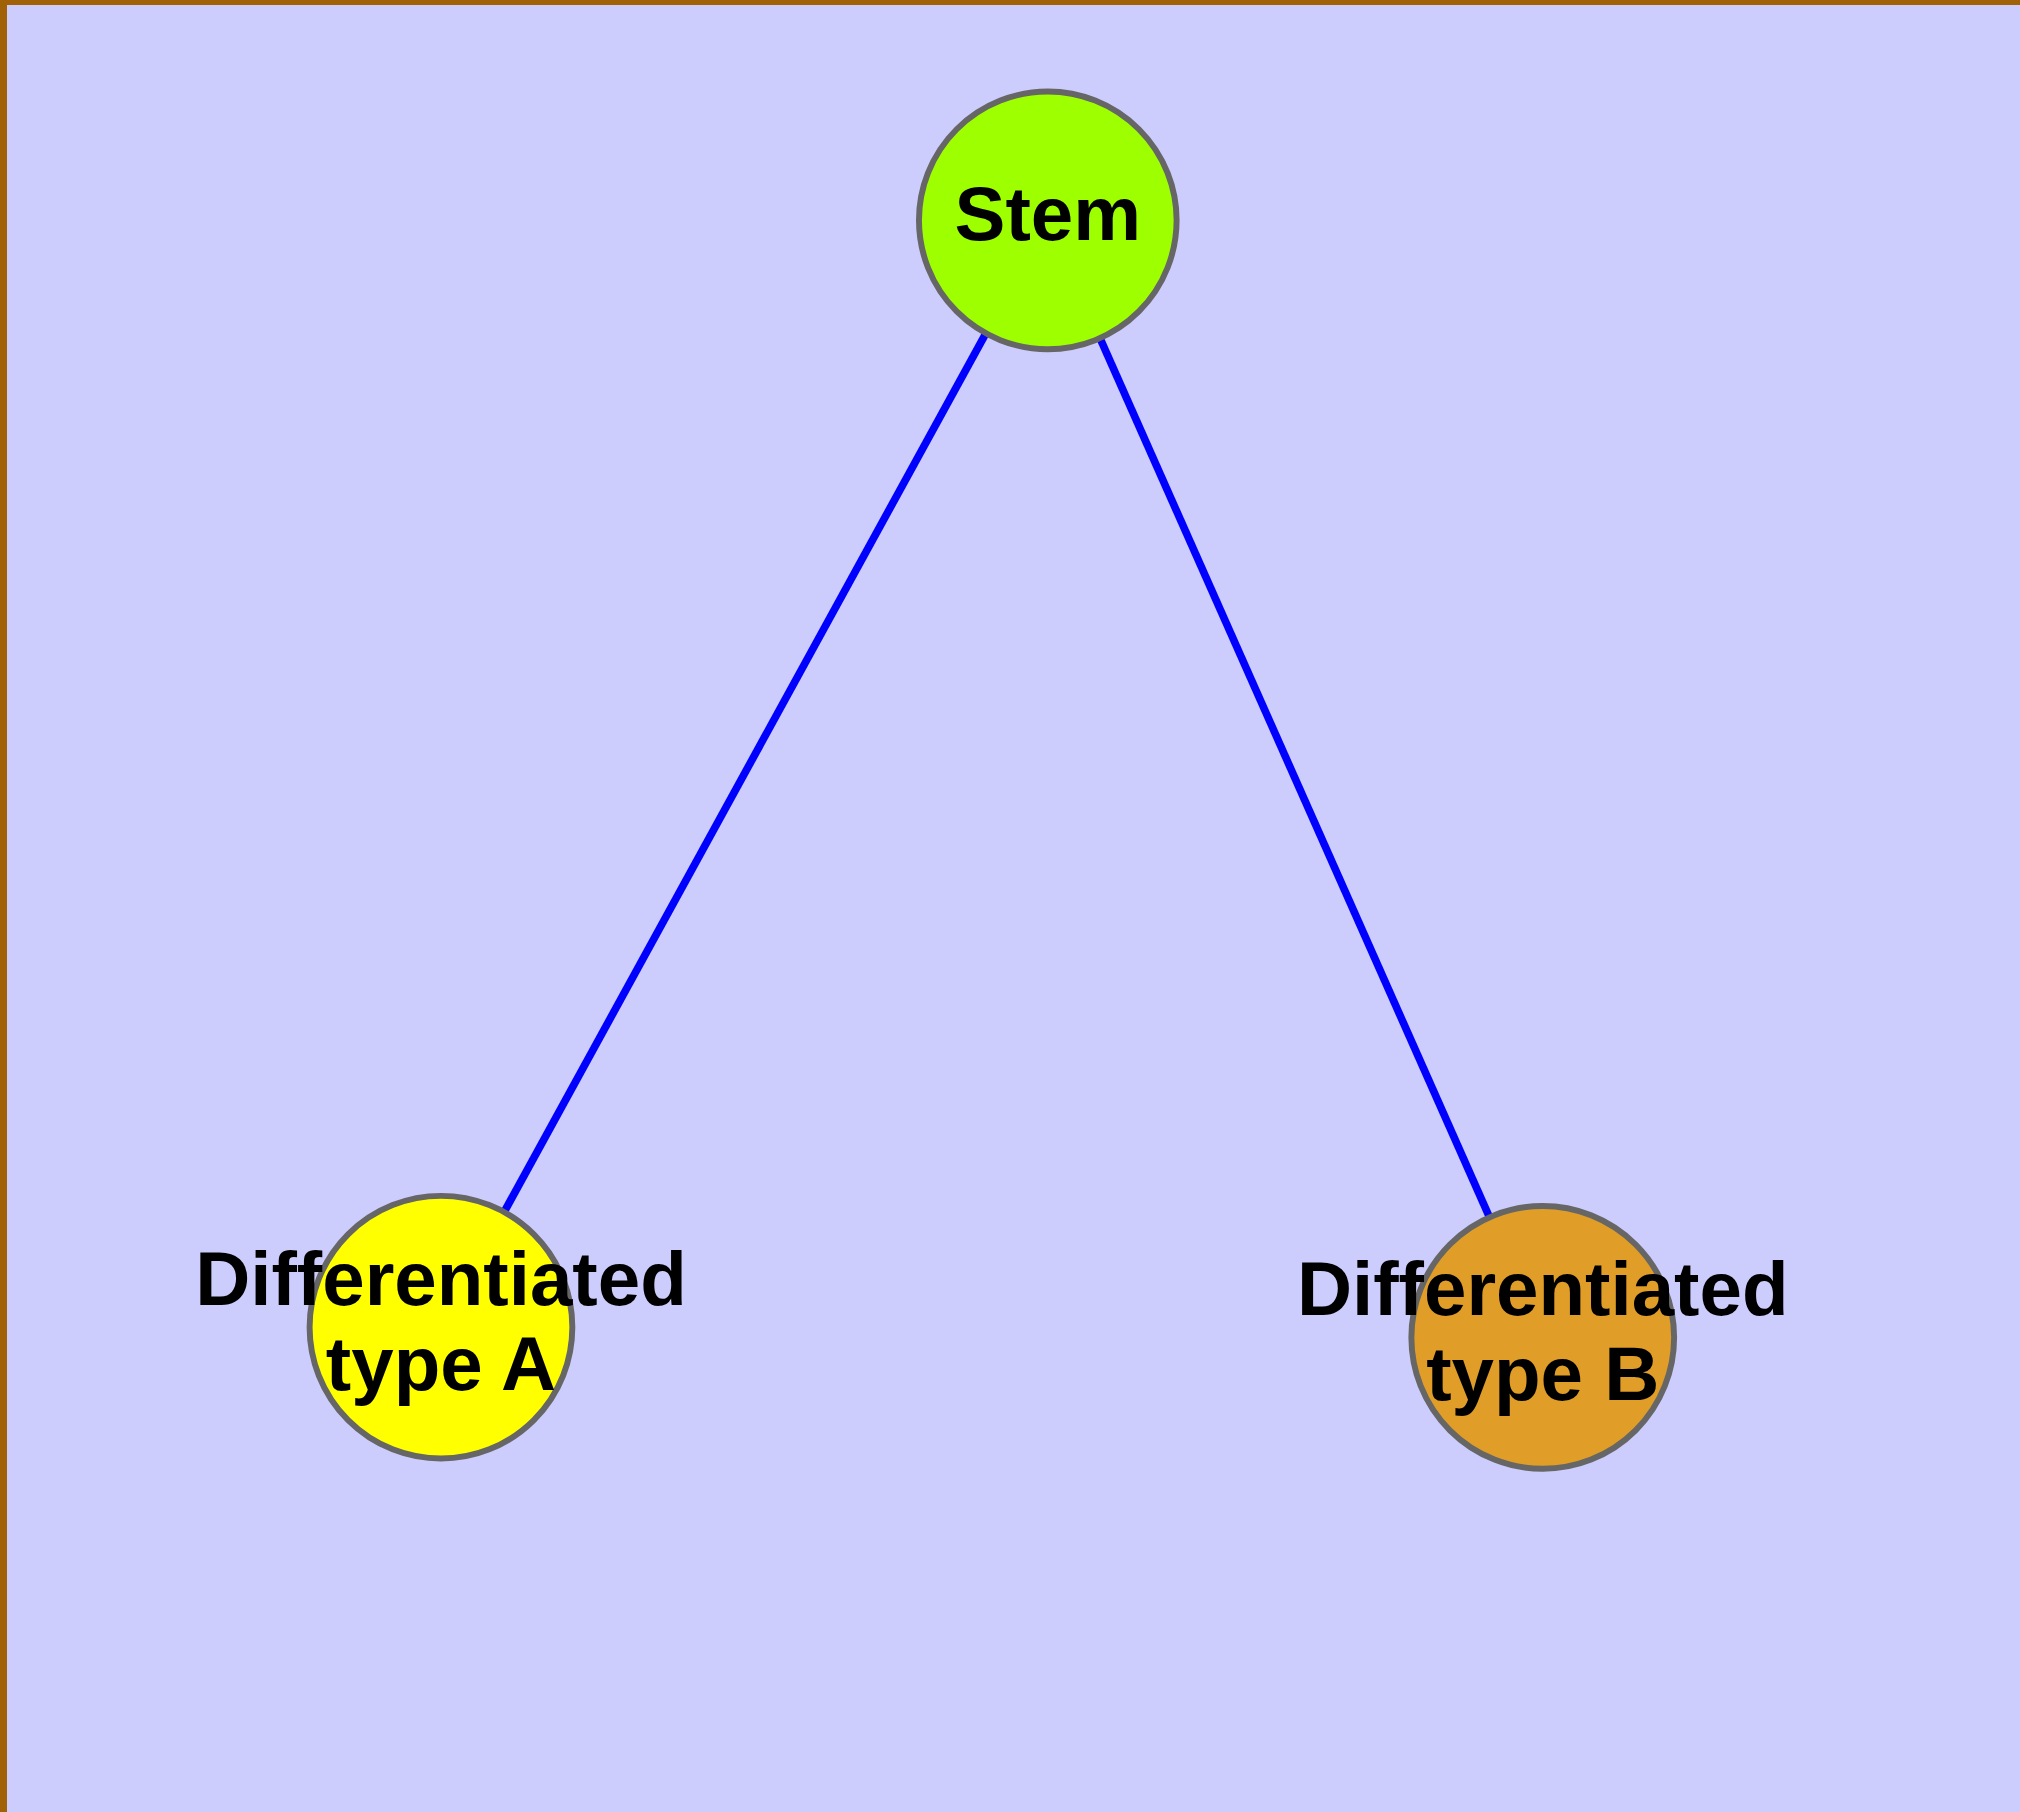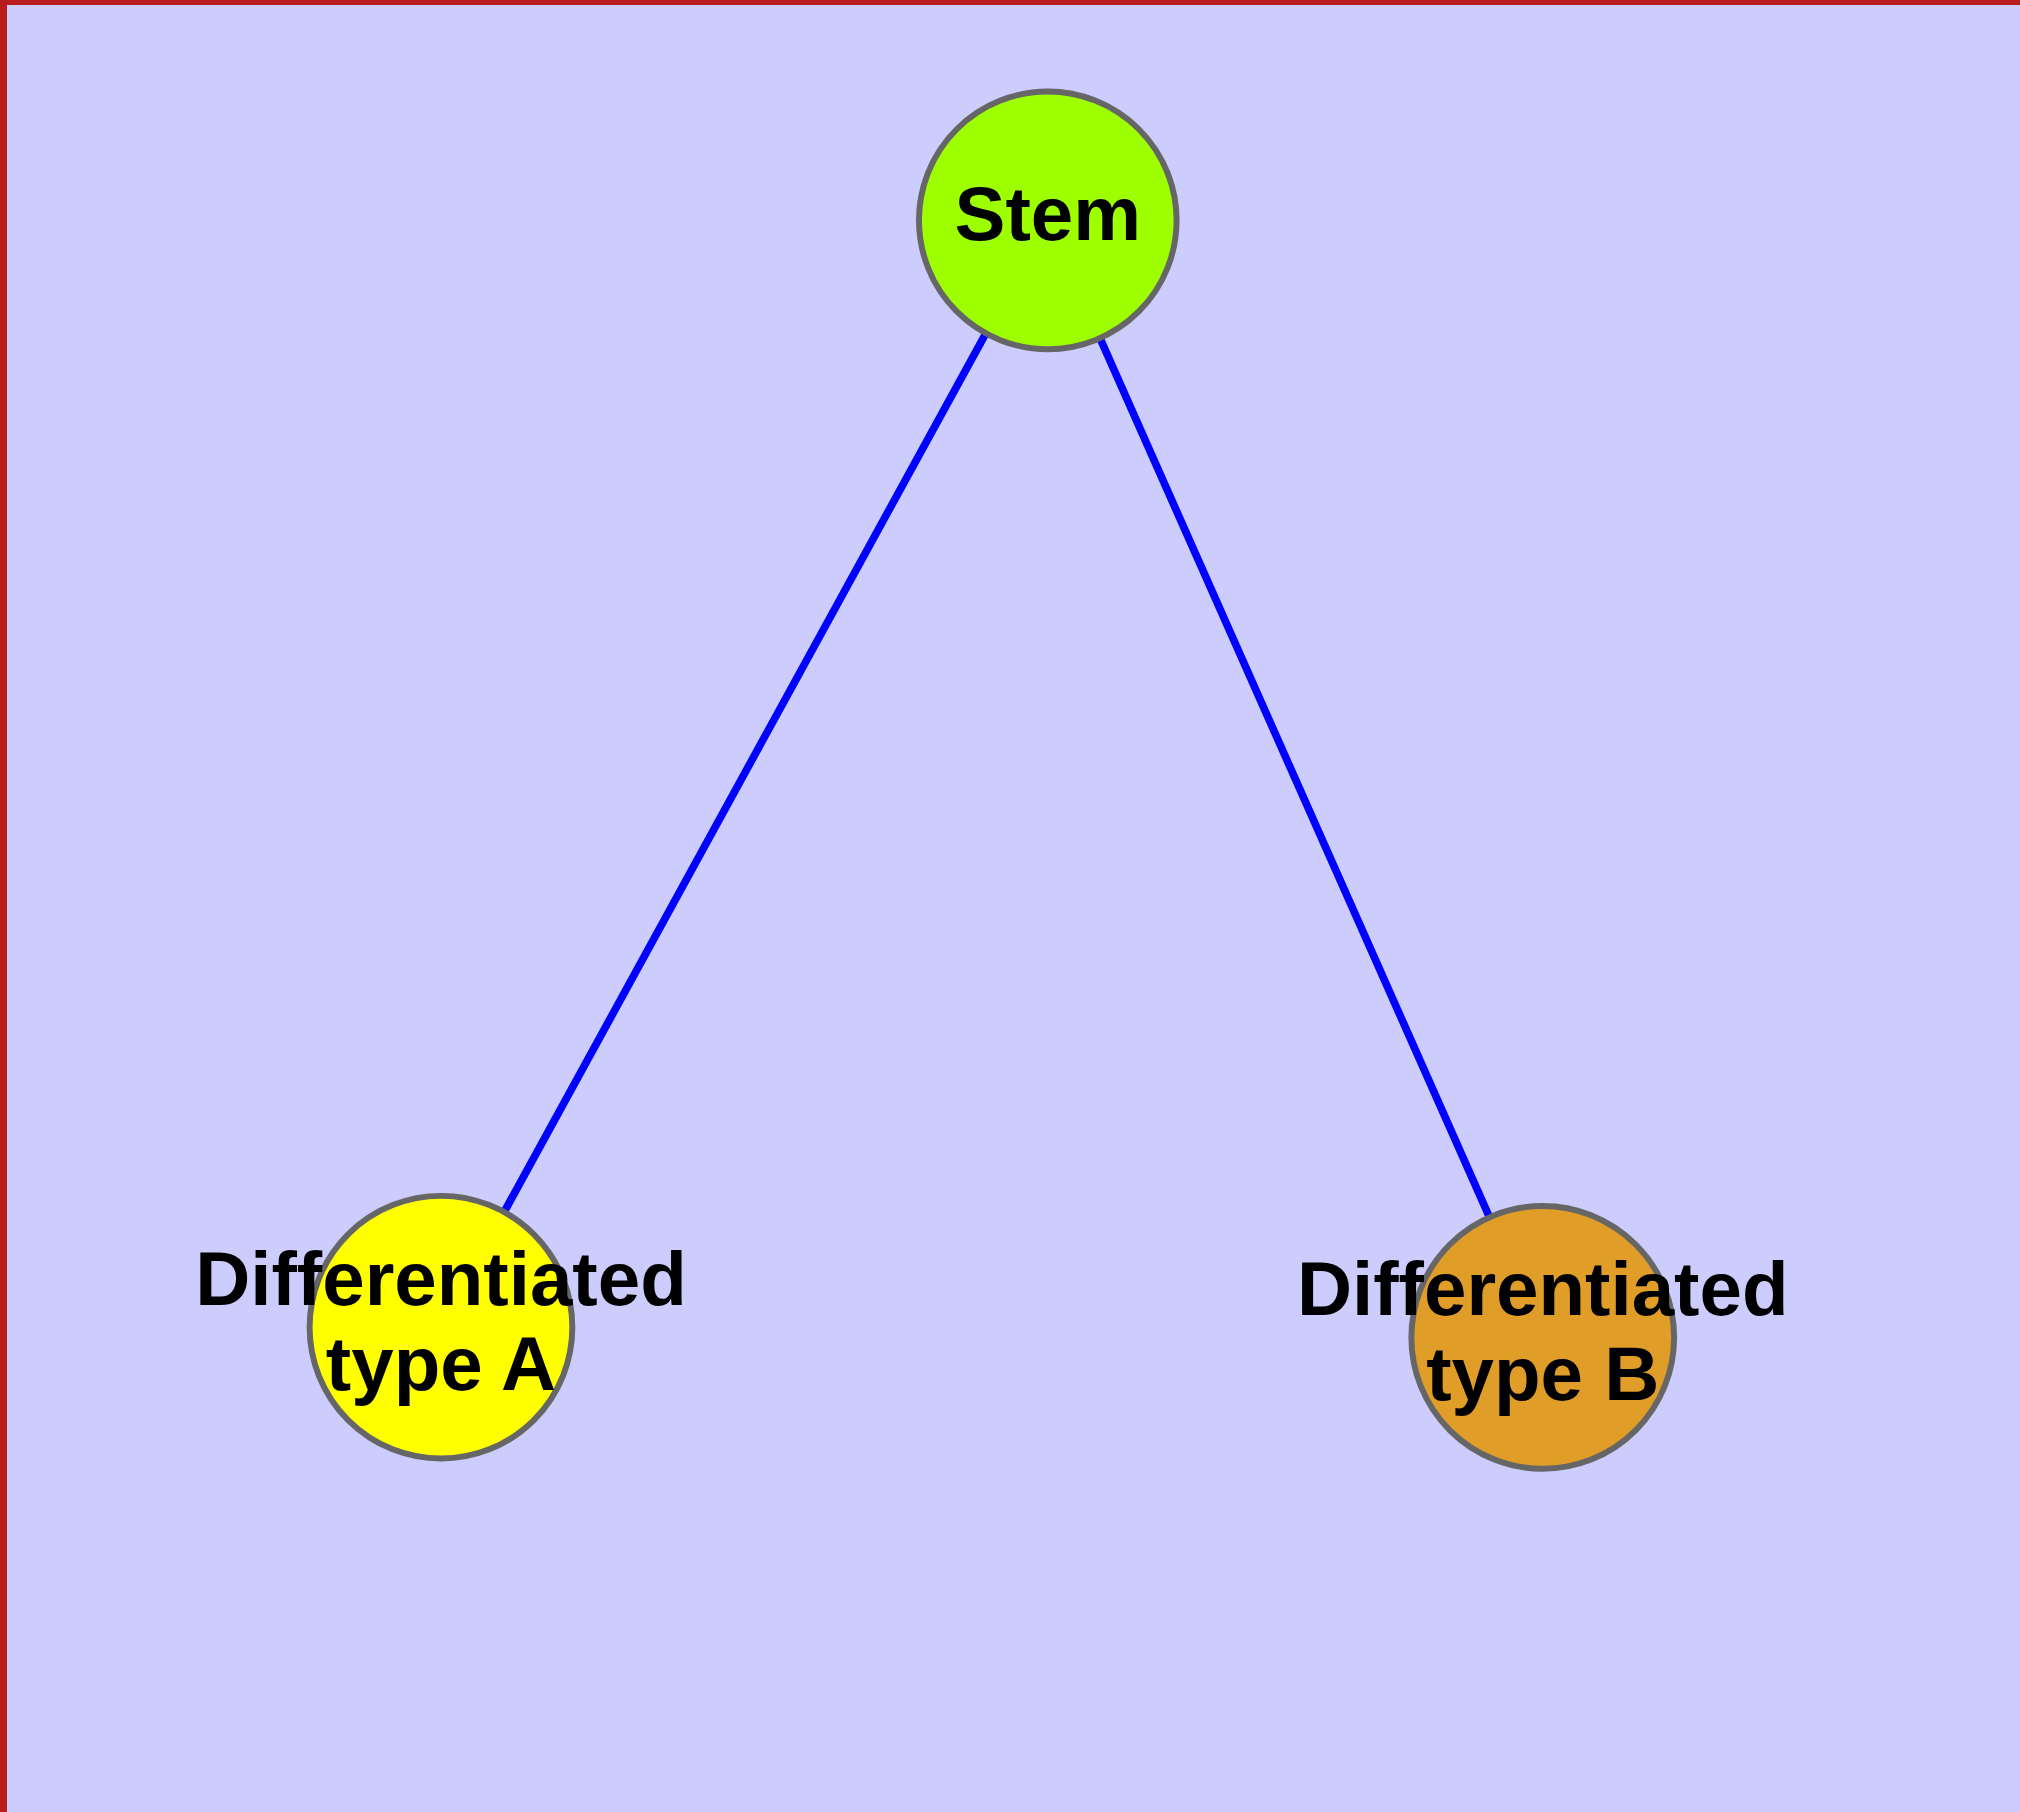--- a/index.html
+++ b/index.html
@@ -5,21 +5,21 @@
 <style>
   html, body {
     margin: 0;
     padding: 0;
     background: #ffffff;
   }
   #canvas {
     position: relative;
     width: 2021px;
     height: 1812px;
-    background: #b91c1c;
+    background: #a16207;
     overflow: hidden;
     font-family: "Liberation Sans", "DejaVu Sans", sans-serif;
   }
   #plot-bg {
     position: absolute;
     left: 6.8px;
     top: 5.1px;
     width: 2014px;
     height: 1807px;
     background: #ccccfd;

